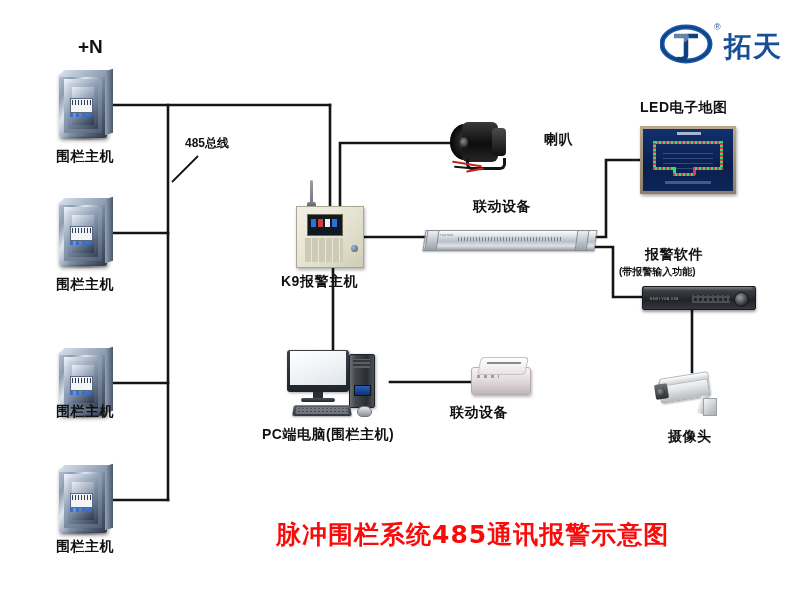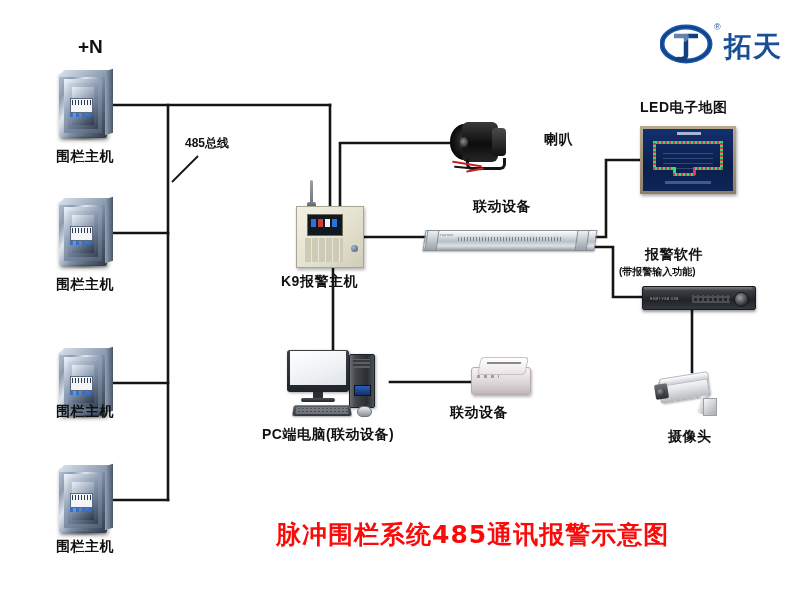--- a/index.html
+++ b/index.html
@@ -385,21 +385,21 @@
   <div class="scrn"></div>
   <div class="neck"></div>
     <div class="base"></div>
   <div class="tower">
     <div class="bay"></div>
       <div class="scr2"></div>
   </div>
   <div class="kb"></div>
   <div class="mouse"></div>
 </div>
-<div class="lbl lbl-cn" style="left:262px;top:426px;">PC端电脑(联动设备)</div>
+<div class="lbl lbl-cn" style="left:262px;top:426px;">PC端电脑(围栏主机)</div>
 
 <div class="node prn" style="left:471px;top:355px;">
   <div class="base"></div>
   <div class="top2"></div>
   <div class="slot"></div>
   <div class="btns2"></div>
 </div>
 <div class="lbl lbl-cn" style="left:450px;top:404px;">联动设备</div>
 
 <div class="title-main" style="left:276px;top:518px;">脉冲围栏系统485通讯报警示意图</div>

